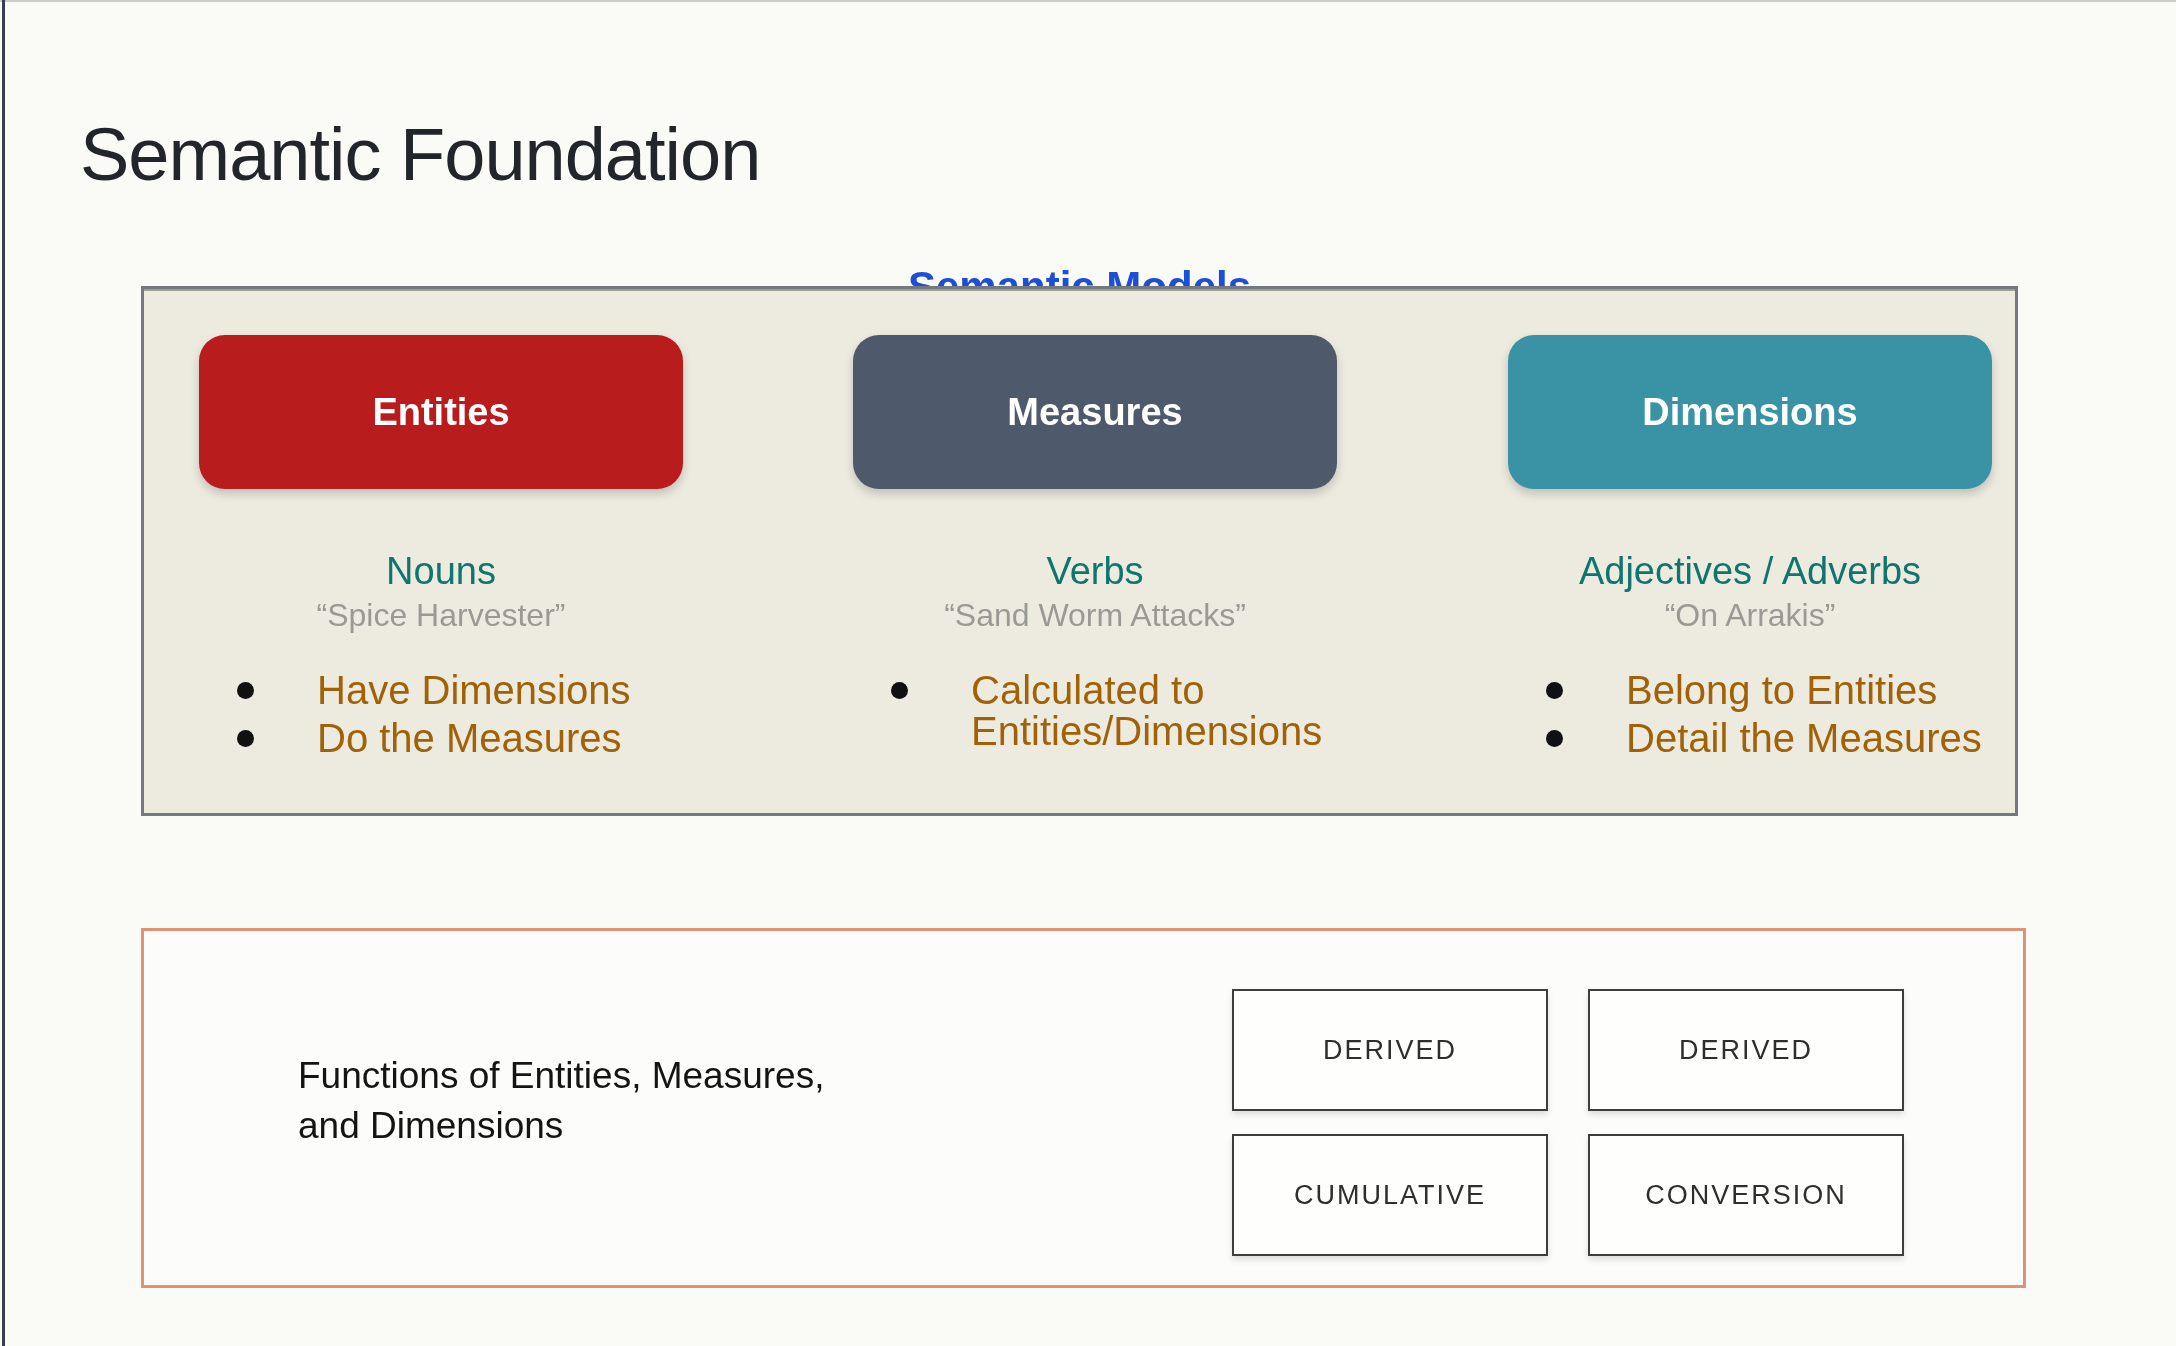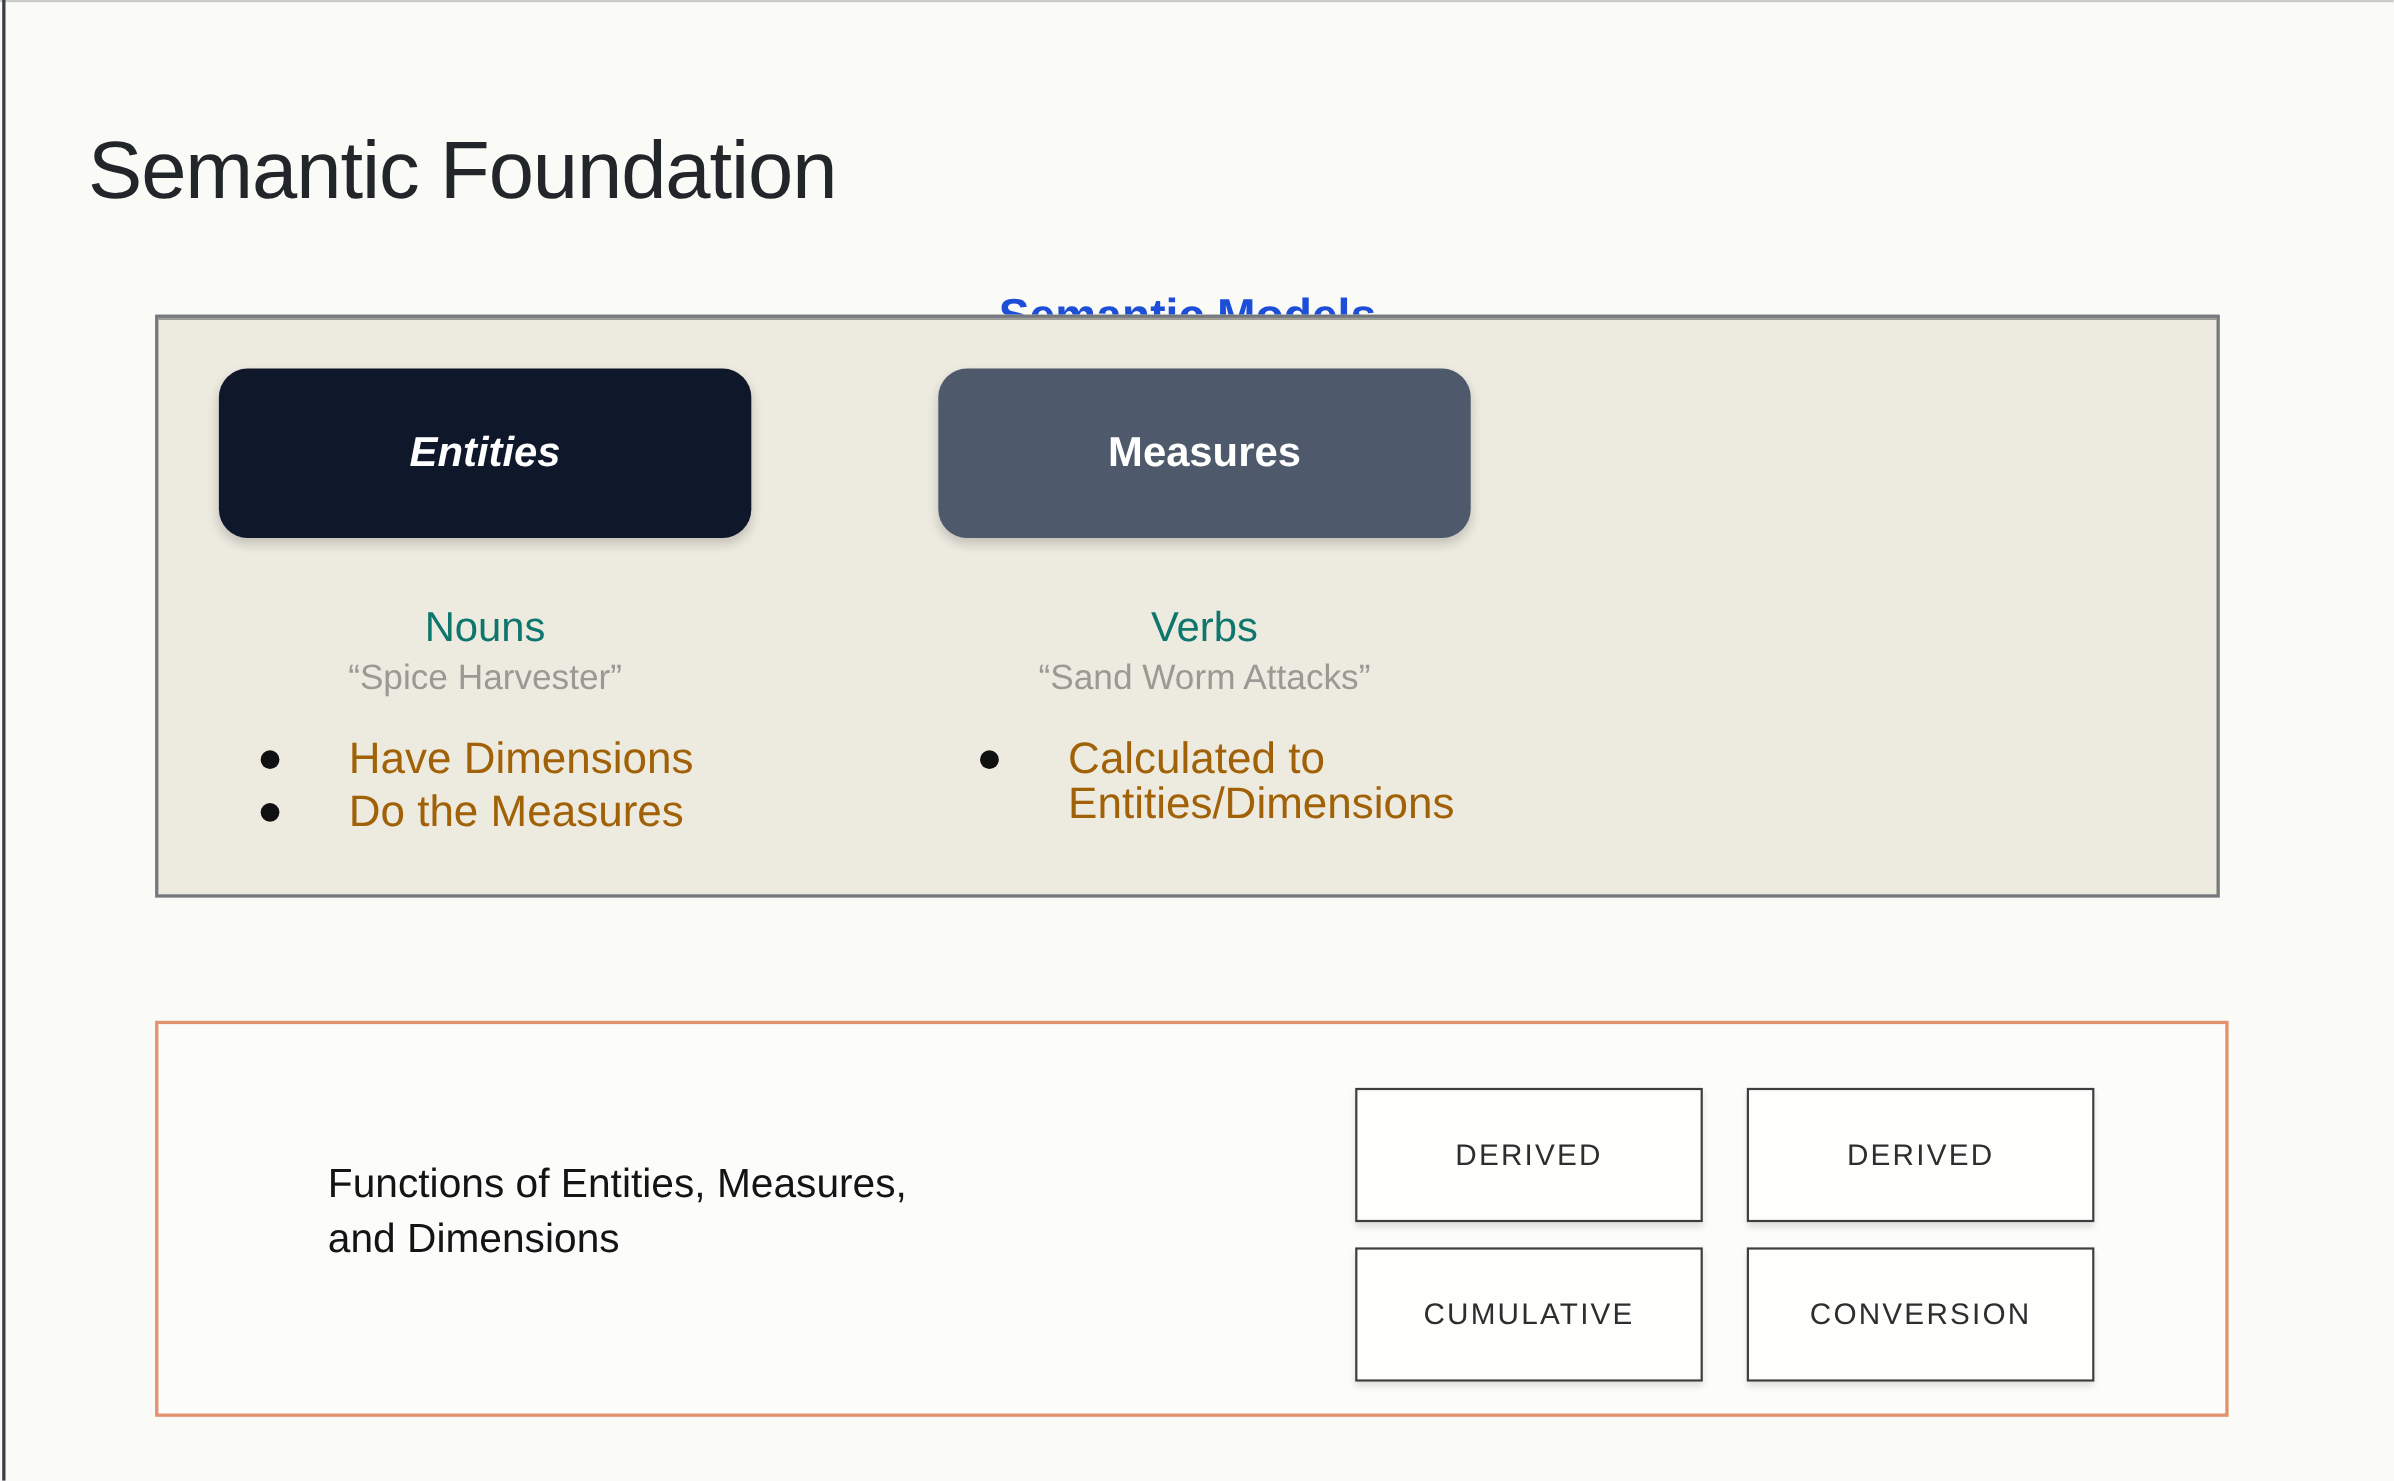--- a/index.html
+++ b/index.html
@@ -84,21 +84,21 @@
 <div class="screen-top-edge"></div>
 <div class="screen-left-edge"></div>
 
 <h1 class="page-title">Semantic Foundation</h1>
 
 <h2 class="section-heading sm-heading">Semantic Models</h2>
 
 <div class="models-box" style="background: rgb(237, 234, 224);">
 
   <div class="model-col col-entities">
-    <div class="model-button" style="background: #0f172a; font-style: italic;">
+    <div class="model-button" style="background: #b91c1c;">
       <span>Entities</span>
     </div>
     <div class="model-role">Nouns</div>
     <div class="model-example">“Spice Harvester”</div>
     <ul class="model-bullets">
       <li>Have Dimensions</li>
       <li>Do the Measures</li>
     </ul>
   </div>
 
@@ -106,20 +106,31 @@
     <div class="model-button" style="background: rgb(78, 90, 107); align-items: center;">
       <span>Measures</span>
     </div>
     <div class="model-role">Verbs</div>
     <div class="model-example">“Sand Worm Attacks”</div>
     <ul class="model-bullets">
       <li>Calculated to Entities/Dimensions</li>
     </ul>
   </div>
 
+  <div class="model-col col-dimensions">
+    <div class="model-button" style="background: rgb(58, 147, 164);">
+      <span>Dimensions</span>
+    </div>
+    <div class="model-role">Adjectives / Adverbs</div>
+    <div class="model-example">“On Arrakis”</div>
+    <ul class="model-bullets">
+      <li>Belong to Entities</li>
+      <li>Detail the Measures</li>
+    </ul>
+  </div>
 
 </div>
 
 <h2 class="section-heading metrics-heading">Metrics</h2>
 
 <div class="metrics-box" style="border-color: rgb(226, 146, 111);">
   <div class="metrics-desc">Functions of Entities, Measures,
 and Dimensions</div>
   <div class="types-grid">
     <div class="type-box">

